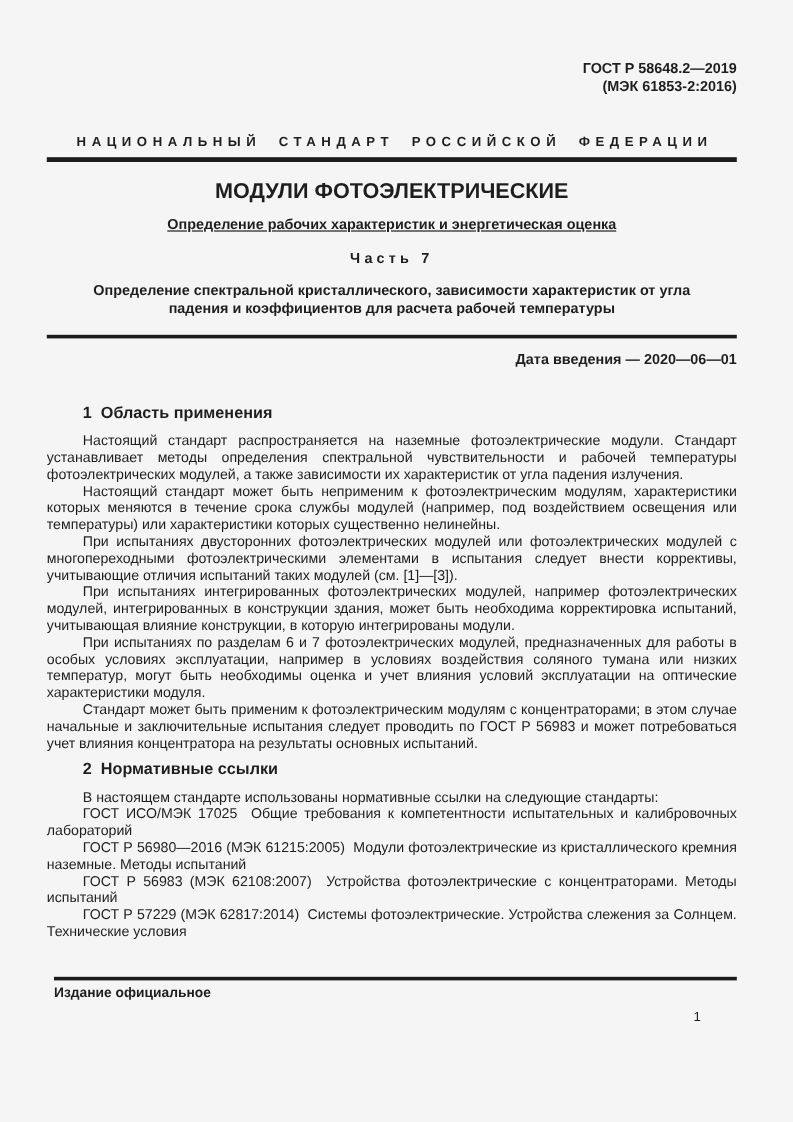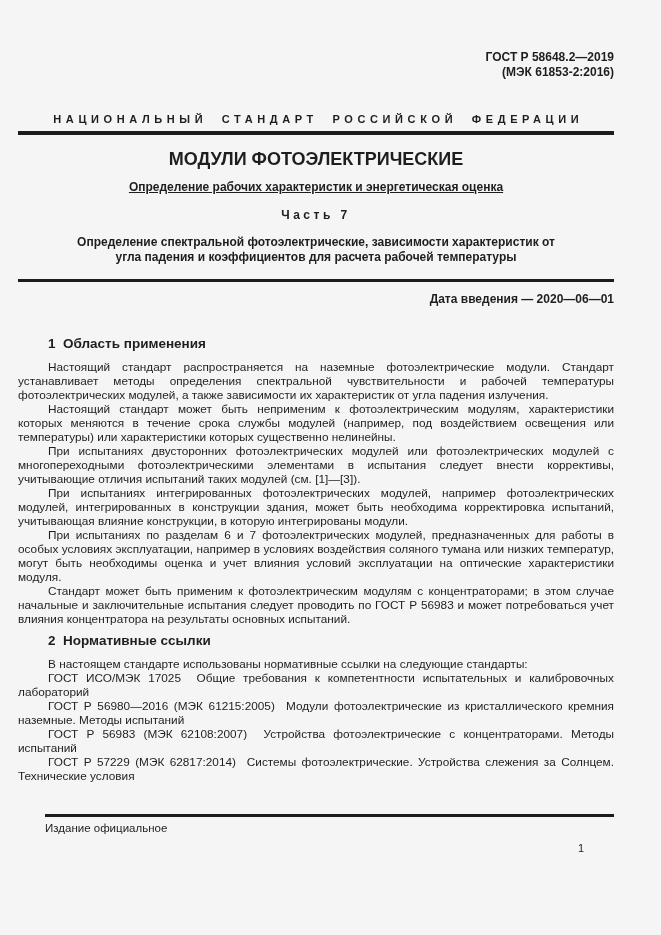--- a/index.html
+++ b/index.html
@@ -6,21 +6,21 @@
   body {
     width: 661px; height: 935px;
     background: #f5f5f6;
     font-family: "Liberation Sans", sans-serif;
     color: #1e1e1e;
     position: relative;
     overflow: hidden;
   }
   .page {
     position: absolute; inset: 0;
-    padding: 0 47px 0 18px;
+    padding: 0 47px 0 39px;
     box-sizing: border-box;
   }
   .doc-ref {
     margin-top: 50px;
     text-align: right;
     font-weight: bold;
     font-size: 12px;
     line-height: 15px;
   }
   .banner {
@@ -76,21 +76,21 @@
     text-indent: 30px;
   }
   p.body.first { margin-top: 8px; }
   .it { }
   .footer-rule {
     position: absolute; left: 45px; right: 47px; top: 814px;
     height: 3px; background: #1c1c1c;
   }
   .edition {
     position: absolute; left: 45px; top: 822px;
-    font-weight: normal; font-size: 11.5px;
+    font-weight: bold; font-size: 11.5px;
   }
   .pagenum {
     position: absolute; right: 77px; top: 842px;
     font-size: 11px;
   }
 </style>
 </head>
 <body>
 
 <div class="page">
@@ -99,21 +99,21 @@
     <div>ГОСТ Р 58648.2—2019</div>
     <div>(МЭК 61853-2:2016)</div>
   </div>
 
   <div class="banner">НАЦИОНАЛЬНЫЙ СТАНДАРТ РОССИЙСКОЙ ФЕДЕРАЦИИ</div>
   <div class="rule-thick"></div>
 
   <div class="title">МОДУЛИ ФОТОЭЛЕКТРИЧЕСКИЕ</div>
   <div class="subtitle">Определение рабочих характеристик и энергетическая оценка</div>
   <div class="part">Часть 7</div>
-  <div class="part-sub">Определение спектральной фотоэлектрические, зависимости характеристик от угла падения и коэффициентов для расчета рабочей температуры</div>
+  <div class="part-sub">Определение спектральной кристаллического, зависимости характеристик от угла падения и коэффициентов для расчета рабочей температуры</div>
 
   <div class="rule-mid"></div>
   <div class="date">Дата введения — 2020—06—01</div>
 
   <h2 class="sec">1&nbsp; Область применения</h2>
   <p class="body first">Настоящий стандарт распространяется на наземные фотоэлектрические модули. Стандарт устанавливает методы определения спектральной чувствительности и рабочей температуры фотоэлектрических модулей, а также зависимости их характеристик от угла падения излучения.</p>
   <p class="body">Настоящий стандарт может быть неприменим к фотоэлектрическим модулям, характеристики которых меняются в течение срока службы модулей (например, под воздействием освещения или температуры) или характеристики которых существенно нелинейны.</p>
   <p class="body"><span>При испытаниях двусторонних фотоэлектрических модулей или фотоэлектрических модулей с многопереходными фотоэлектрическими элементами в испытания следует внести коррективы, учитывающие отличия испытаний таких модулей</span> <span class="it">(см. [1]—[3]).</span></p>
   <p class="body it">При испытаниях интегрированных фотоэлектрических модулей, например фотоэлектрических модулей, интегрированных в конструкции здания, может быть необходима корректировка испытаний, учитывающая влияние конструкции, в которую интегрированы модули.</p>
   <p class="body it">При испытаниях по разделам 6 и 7 фотоэлектрических модулей, предназначенных для работы в особых условиях эксплуатации, например в условиях воздействия соляного тумана или низких температур, могут быть необходимы оценка и учет влияния условий эксплуатации на оптические характеристики модуля.</p>

